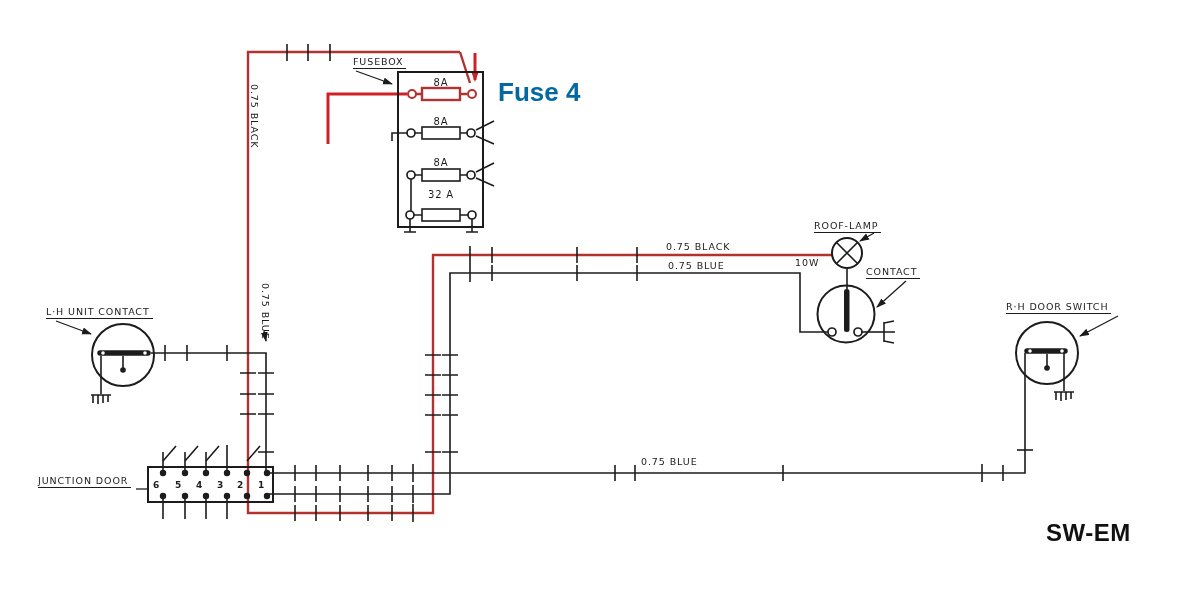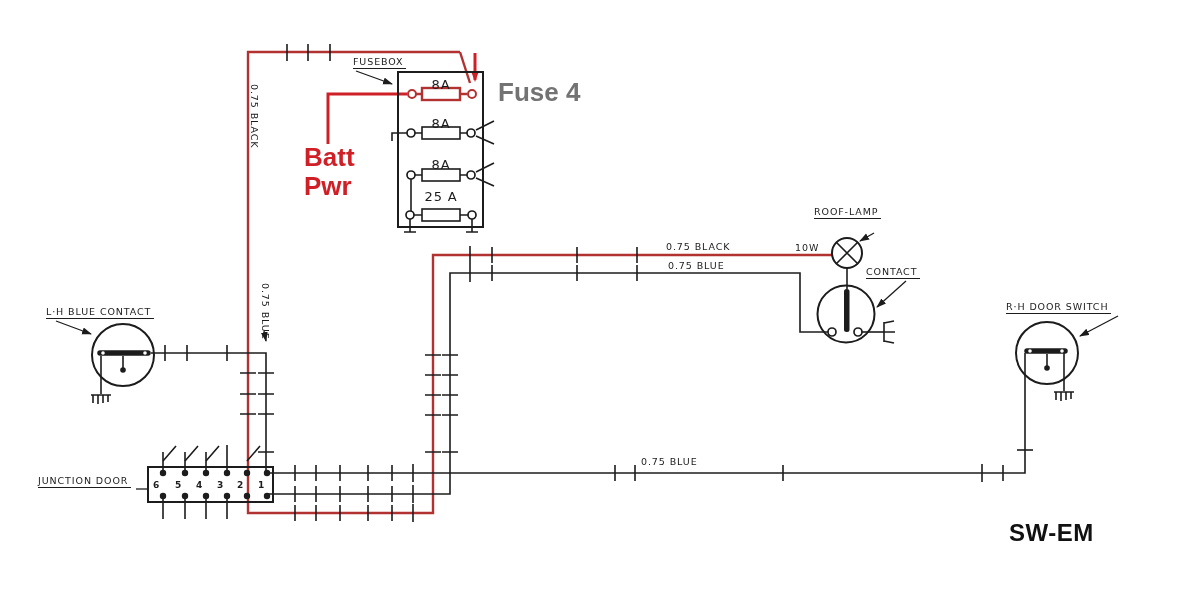--- a/index.html
+++ b/index.html
@@ -21,24 +21,24 @@
   .wdot{fill:#fff;stroke:none;}
   .term{stroke:var(--c-wire);fill:#fff;stroke-width:1.7;}
   .hterm{stroke:var(--c-hl);fill:#fff;stroke-width:2;}
   .bar{stroke:var(--c-wire);stroke-width:5.5;stroke-linecap:round;}
   .mkb{fill:var(--c-wire);}
   .mkr{fill:var(--c-ann);}
   .lbl{position:absolute;font-size:9.5px;letter-spacing:.9px;color:var(--c-wire);
        white-space:nowrap;line-height:11px;}
   .u{border-bottom:1.3px solid var(--c-wire);padding:0 3px 1px 0;}
   .rot{transform:rotate(90deg);transform-origin:left top;}
-  .fr{position:absolute;width:38px;text-align:center;font-size:13px;letter-spacing:.8px;color:var(--c-wire);}
+  .fr{position:absolute;width:38px;text-align:center;font-size:10px;letter-spacing:.8px;color:var(--c-wire);}
   .num{position:absolute;font-size:9px;font-weight:bold;color:var(--c-wire);letter-spacing:0;}
   .callout{position:absolute;font-family:"Liberation Sans","DejaVu Sans",sans-serif;
-           font-weight:bold;font-size:26px;color:#737373;white-space:nowrap;}
+           font-weight:bold;font-size:26px;color:#0369a1;white-space:nowrap;}
   .callout.red{color:var(--c-ann);line-height:29px;}
   .wm{position:absolute;font-family:"Liberation Sans","DejaVu Sans",sans-serif;
       font-weight:bold;font-size:24px;color:#111;letter-spacing:.5px;}
 </style>
 </head>
 <body>
 
 <div id="stage">
 
 <svg width="1178" height="600" viewBox="0 0 1178 600">
@@ -198,43 +198,39 @@
     <path d="M264,331 L266,341" marker-end="url(#mk-b)"></path>
     <path d="M136,489 H148"></path>
   </g>
 </svg>
 
 <div class="lbl u" style="left:353px;top:56px">FUSEBOX</div>
 
 <div class="fr" style="left:422px;top:77px">8A</div>
 <div class="fr" style="left:422px;top:116px">8A</div>
 <div class="fr" style="left:422px;top:157px">8A</div>
-<div class="fr" style="left:418px;top:189px;width:46px">25 A</div>
-
-<div class="lbl u" style="left:814px;top:206px">ROOF-LAMP</div>
-<div class="lbl" style="left:795px;top:242px">10W</div>
+<div class="fr" style="left:418px;top:189px;width:46px">32 A</div>
+
+<div class="lbl u" style="left:814px;top:220px">ROOF-LAMP</div>
+<div class="lbl" style="left:795px;top:257px">10W</div>
 <div class="lbl u" style="left:866px;top:266px">CONTACT</div>
 
 <div class="lbl" style="left:666px;top:241px">0.75 BLACK</div>
 <div class="lbl" style="left:668px;top:260px">0.75 BLUE</div>
 <div class="lbl" style="left:641px;top:456px">0.75 BLUE</div>
 <div class="lbl rot" style="left:260px;top:84px">0.75 BLACK</div>
 <div class="lbl rot" style="left:271px;top:283px">0.75 BLUE</div>
 
-<div class="lbl u" style="left:46px;top:306px">L·H BLUE CONTACT</div>
+<div class="lbl u" style="left:46px;top:306px">L·H UNIT CONTACT</div>
 <div class="lbl u" style="left:1006px;top:301px">R·H DOOR SWITCH</div>
 <div class="lbl u" style="left:38px;top:475px">JUNCTION DOOR</div>
 
 <span class="num" style="left:153px;top:480px">6</span>
 <span class="num" style="left:175px;top:480px">5</span>
 <span class="num" style="left:196px;top:480px">4</span>
 <span class="num" style="left:217px;top:480px">3</span>
 <span class="num" style="left:237px;top:480px">2</span>
 <span class="num" style="left:258px;top:480px">1</span>
 
 <div class="callout" style="left:498px;top:77px">Fuse 4</div>
-<div class="callout red" style="left:304px;top:143px">
-  <div>Batt</div>
-  <div>Pwr</div>
+<div class="wm" style="left:1046px;top:519px">SW-EM</div>
+
 </div>
-<div class="wm" style="left:1009px;top:519px">SW-EM</div>
-
-</div>
 
 </body></html>

